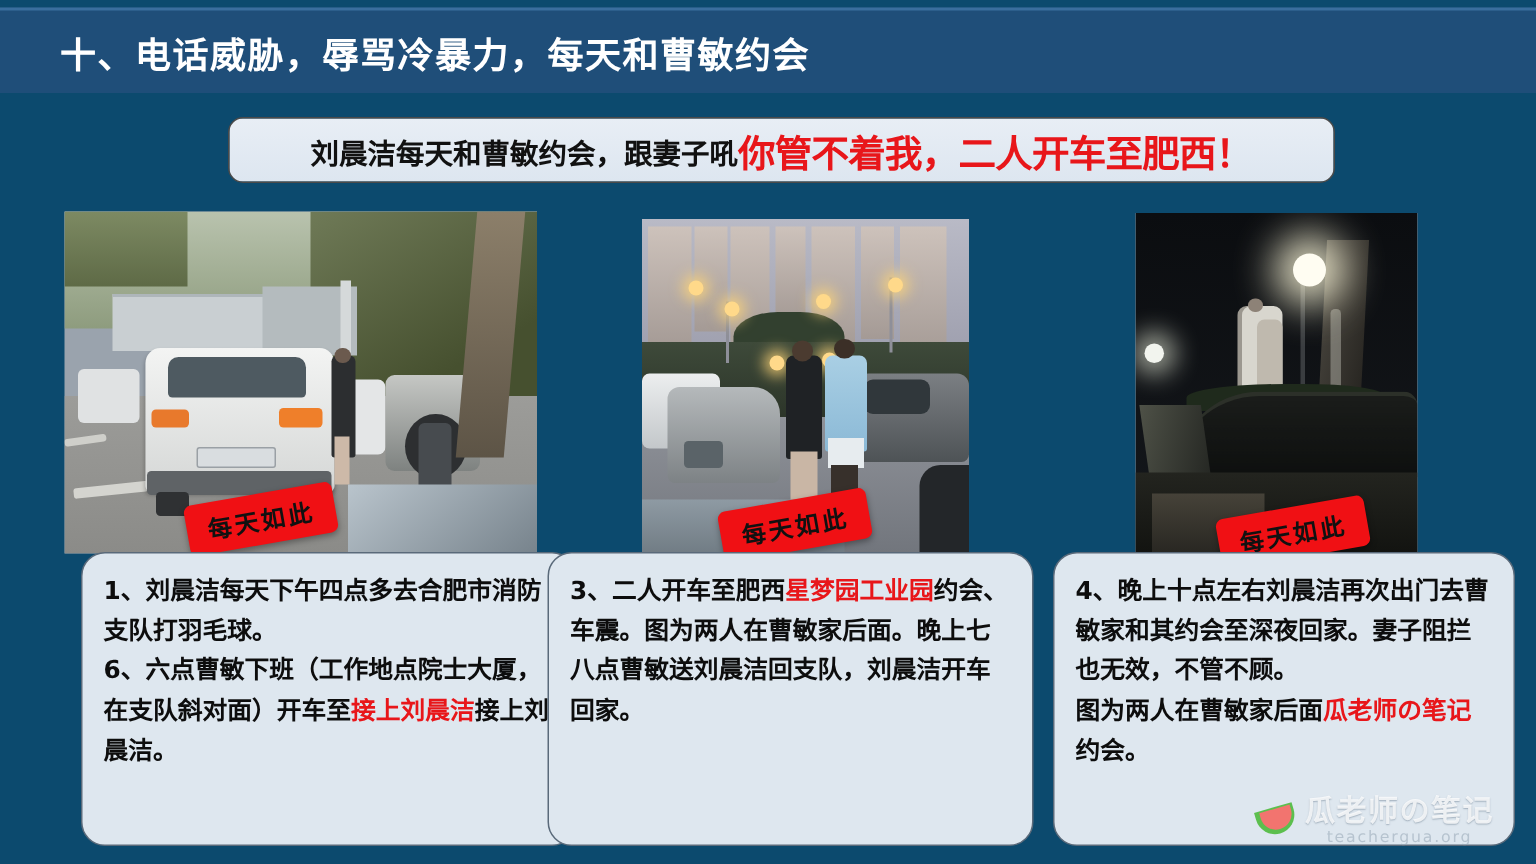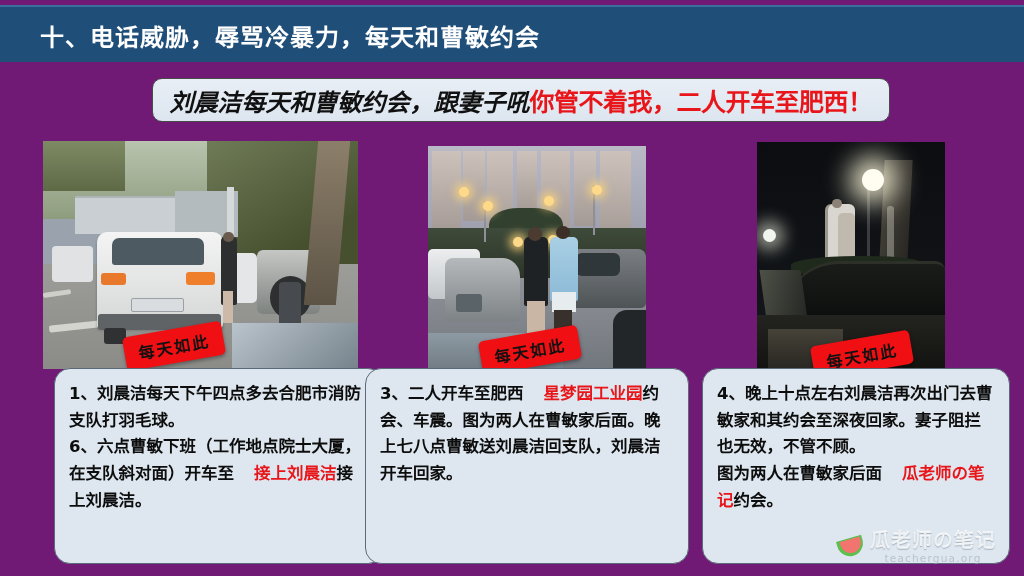--- a/index.html
+++ b/index.html
@@ -14,21 +14,21 @@
     font-family: "DejaVu Sans", "Liberation Sans", sans-serif;
     position: relative;
   }
 
   
   #slide {
     position: absolute;
     left: 0; top: 0;
     width: 1024px;
     height: 576px;
-    background: #701a75;
+    background: #0c4a6e;
   }
 
   
   #header-bar {
     position: absolute;
     left: 0; top: 5px;
     width: 1024px;
     height: 57px;
     background: #1f4e79;
     box-sizing: border-box;
@@ -57,24 +57,23 @@
     border: 1.5px solid #4a4a4a;
     border-radius: 10px;
     box-sizing: border-box;
     display: flex;
     align-items: center;
     justify-content: center;
     overflow: hidden;
   }
   #subtitle-black {
     color: #111111;
-    font-size: 24px;
+    font-size: 19px;
     font-weight: bold;
     white-space: nowrap;
-    font-style: italic;
   }
   #subtitle-red {
     color: #e8161a;
     font-size: 25px;
     font-weight: bold;
     white-space: nowrap;
     letter-spacing: -0.5px;
   }
 
   
@@ -266,21 +265,21 @@
     padding: 12px 14px 10px 14px;
     color: #0d0d0d;
     font-size: 16.5px;
     font-weight: bold;
     line-height: 1.62;
     overflow: hidden;
   }
   #card-1 { left: 22px;  top: 368px; width: 330px; height: 196px; margin-left: 32px; }
   #card-2 { left: 365px; top: 368px; width: 324px; height: 196px; }
   #card-3 { left: 702px; top: 368px; width: 308px; height: 196px; }
-  .hl { color: #e8161a; padding-left: 20px; }
+  .hl { color: #e8161a; }
   .card p { margin: 0; }
 
   
   #watermark {
     position: absolute;
     left: 838px;
     top: 530px;
     display: flex;
     align-items: center;
     gap: 6px;

